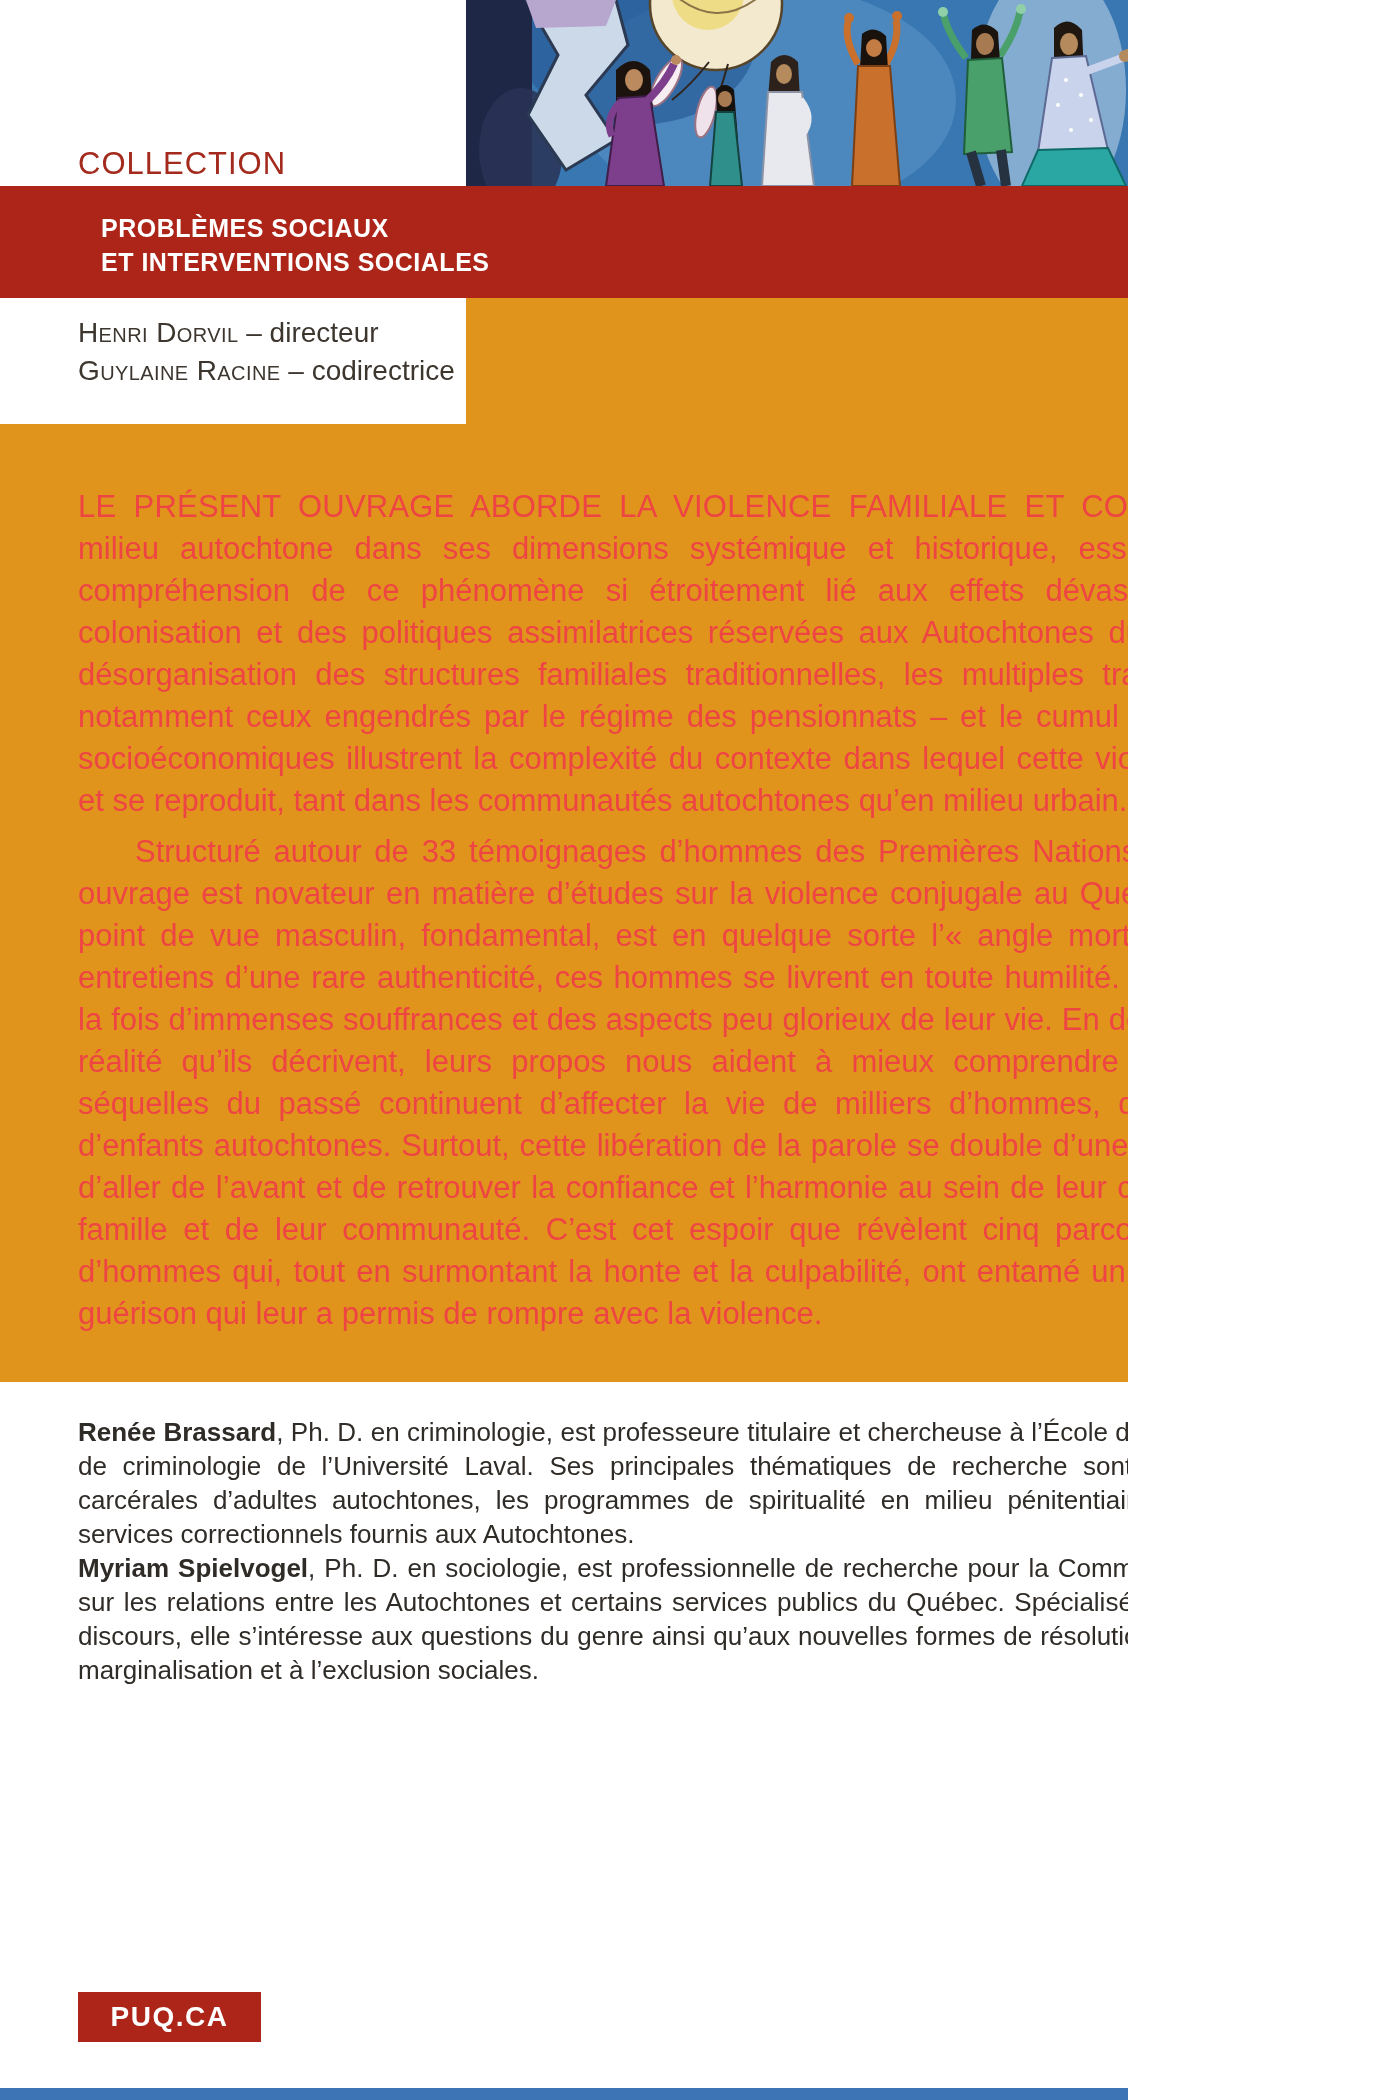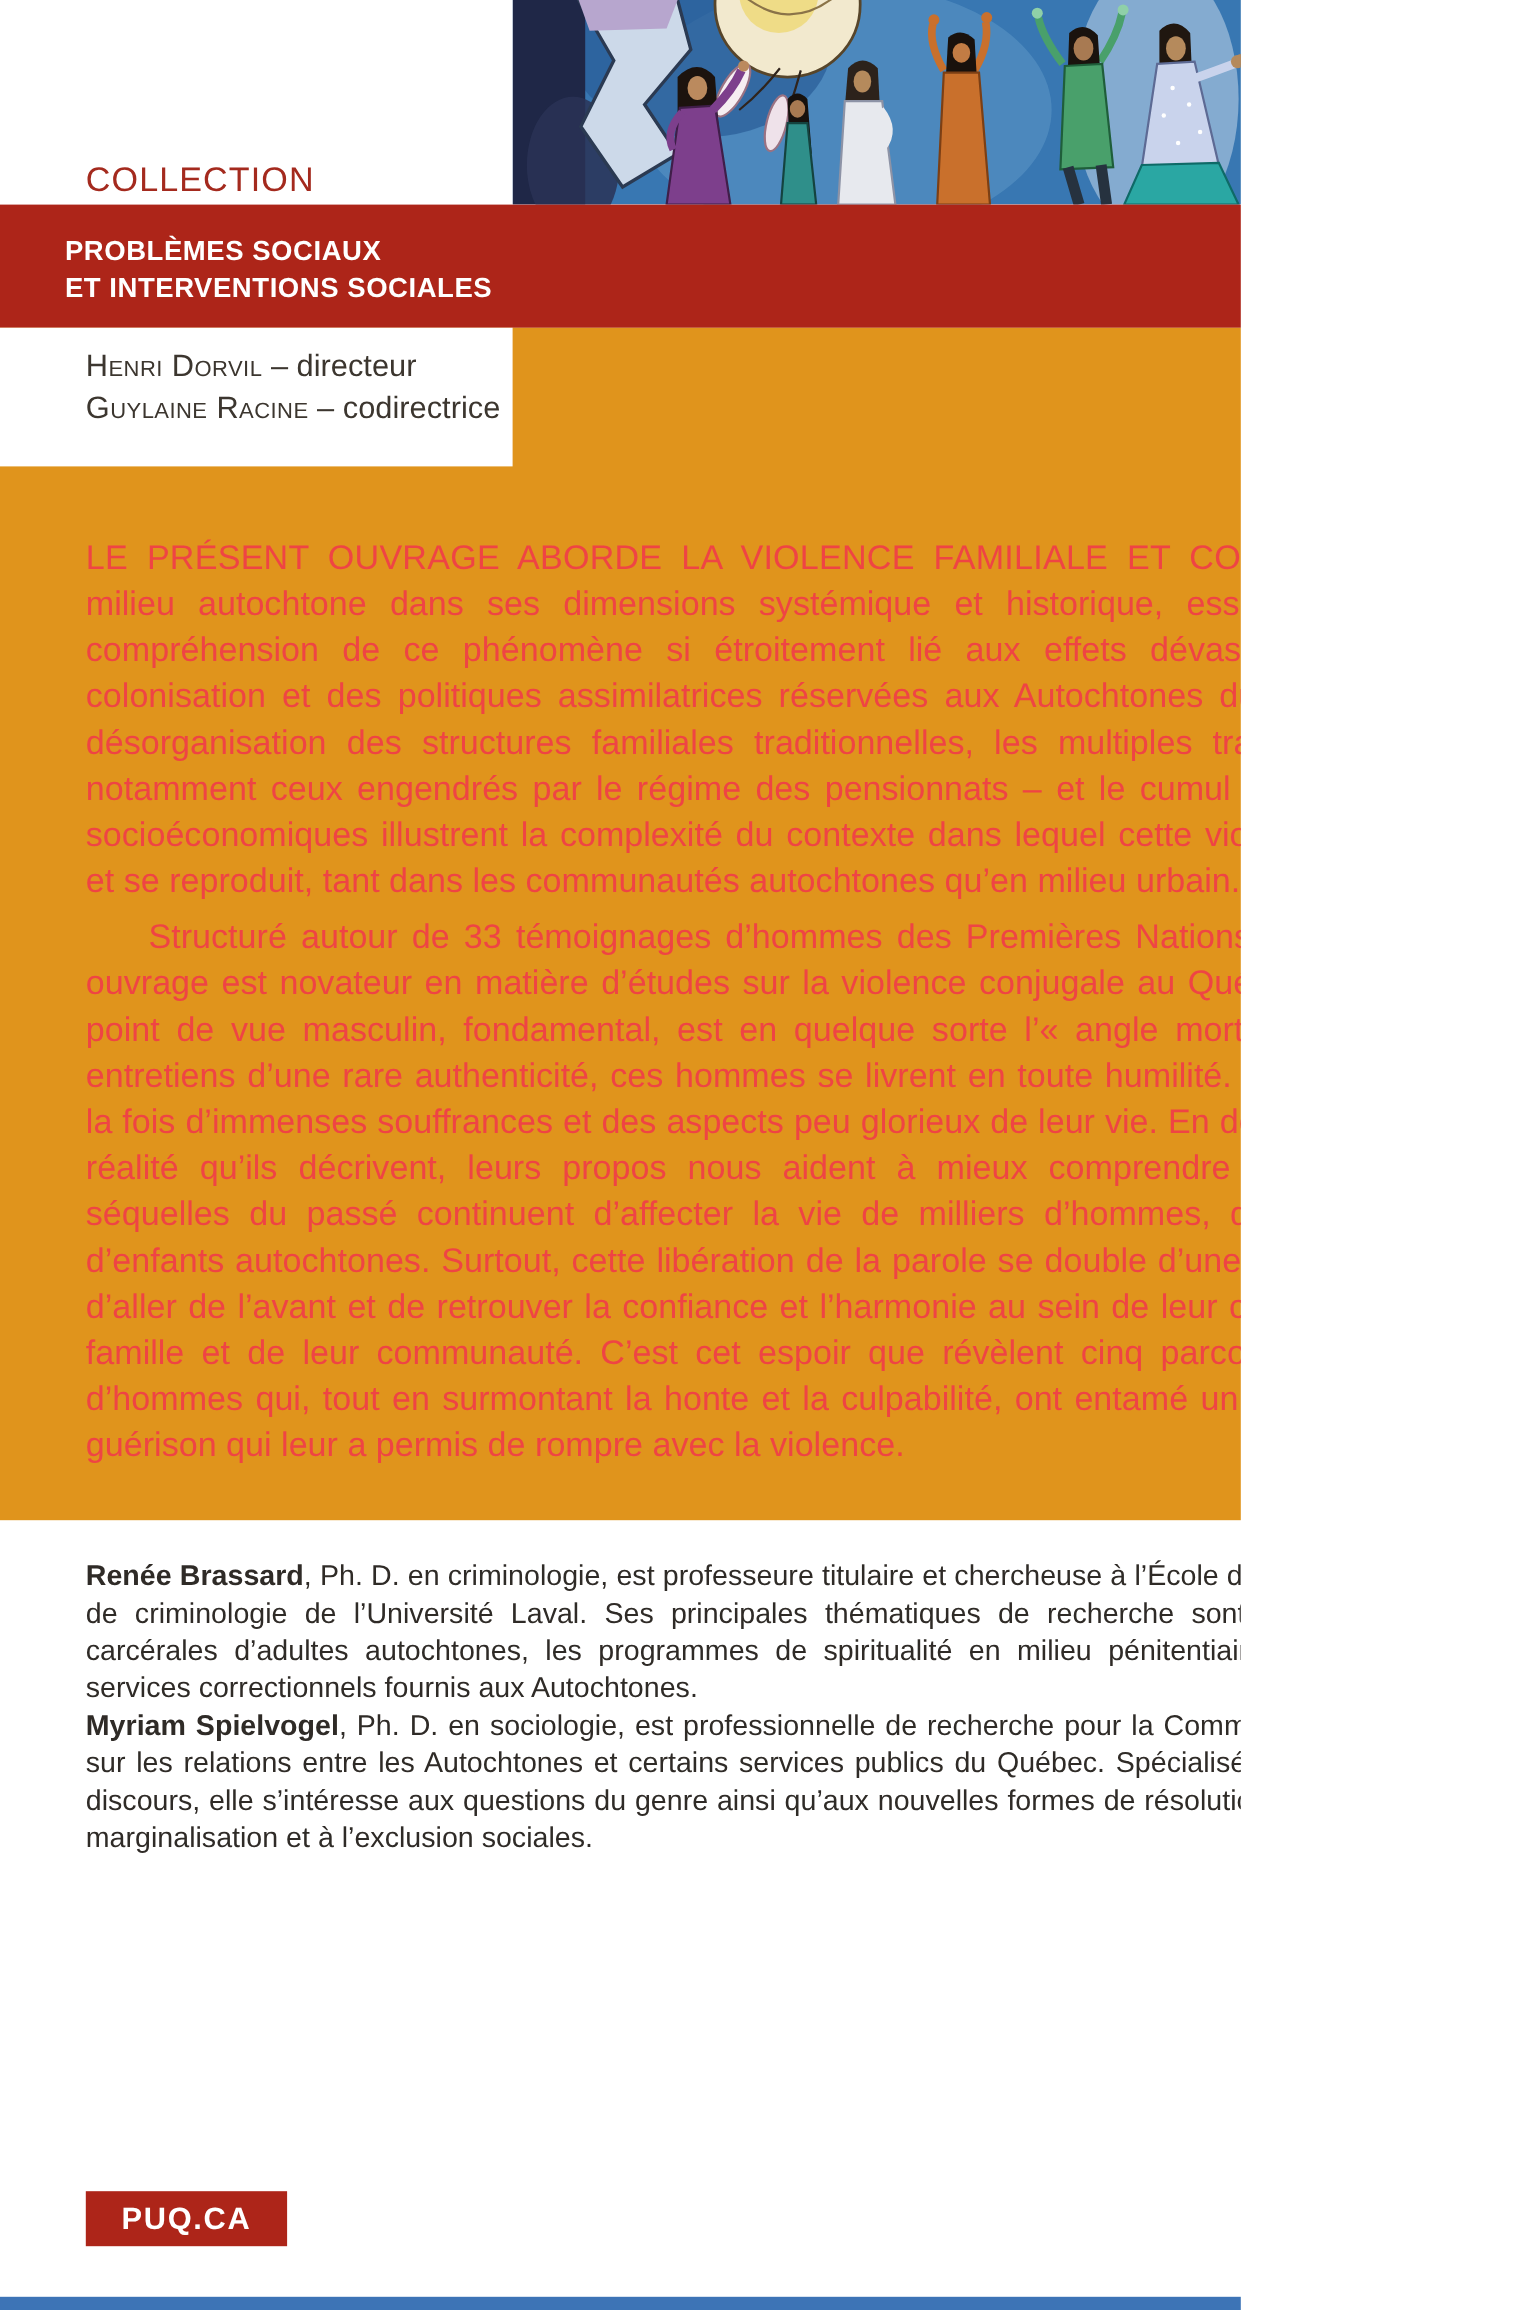--- a/index.html
+++ b/index.html
@@ -10,21 +10,21 @@
   
   .artwork{position:absolute;left:466px;top:0;width:934px;height:186px;display:block;}
   
   .collection-label{
     position:absolute;left:78px;top:146px;
     font-size:31px;line-height:36px;letter-spacing:1px;color:#a42a1e;font-weight:400;
   }
   
   .red-band{
     position:absolute;left:0;top:186px;width:1400px;height:112px;background:#ad2519;
-    box-sizing:border-box;padding:25px 0 0 59px;color:#ffffff;
+    box-sizing:border-box;padding:25px 0 0 101px;color:#ffffff;
   }
   .red-band .band-line{font-size:25px;line-height:34px;font-weight:700;letter-spacing:0.5px;}
   
   .orange-block{position:absolute;left:0;top:298px;width:1400px;height:1084px;background:#e0941c;}
   
   .white-notch{position:absolute;left:0;top:298px;width:466px;height:126px;background:#ffffff;}
   .directors{position:absolute;left:78px;top:314px;color:#3c362f;font-size:28px;line-height:38px;}
   .d-name{font-variant-caps:small-caps;font-weight:400;letter-spacing:0.4px;}
   .d-role{font-weight:400;}
   

